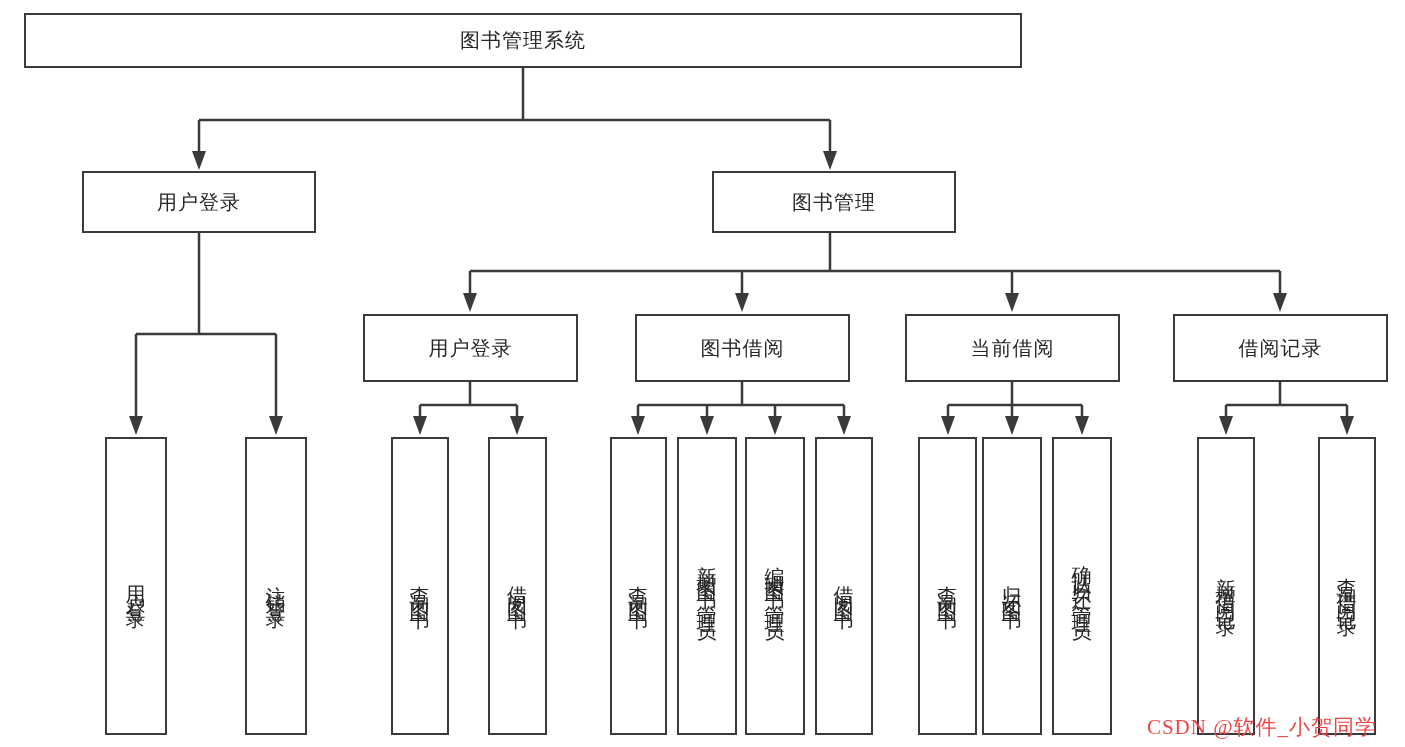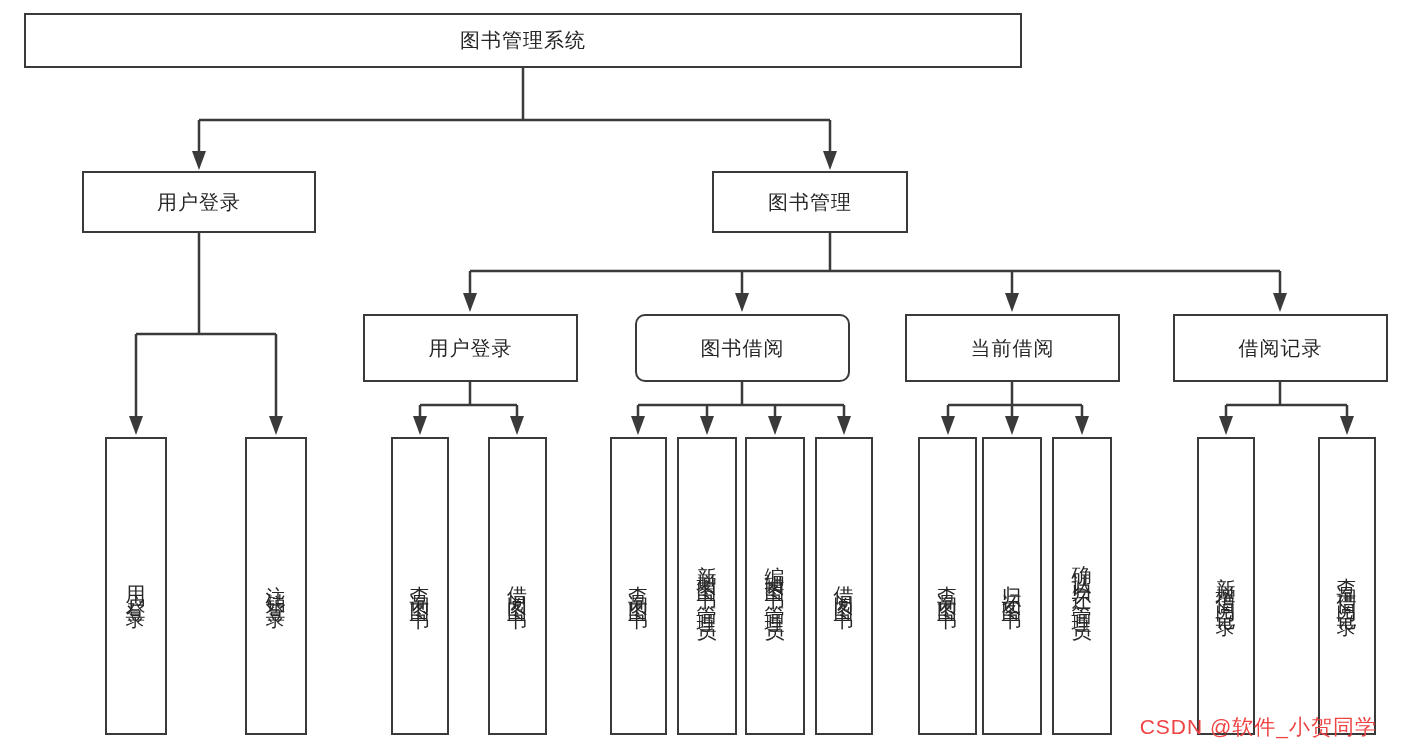--- a/index.html
+++ b/index.html
@@ -1,41 +1,41 @@
 <!DOCTYPE html>
 <html><head>
 <meta charset="utf-8">
 <style>
   html,body{margin:0;padding:0;background:#ffffff;}
   .canvas{
     position:relative;
     width:1405px;height:747px;
     background:#ffffff;
-    font-family:Liberation Sans, sans-serif;
+    font-family:Liberation Serif, serif;
     overflow:hidden;
   }
   .wires{position:absolute;left:0;top:0;width:1405px;height:747px;}
   .node{
     position:absolute;
     background:#ffffff;
     border:2.5px solid #3a3a3a;
     box-sizing:border-box;
     display:flex;align-items:center;justify-content:center;
     color:#262626;
     font-size:20px;
     letter-spacing:1px;
     z-index:1;
   }
   
   .n-root   {left:24px;  top:13px;  width:998px; height:55px;}
   .n-login  {left:82px;  top:171px; width:234px; height:62px;}
-  .n-mgmt   {left:712px; top:171px; width:196px; height:62px;}
+  .n-mgmt   {left:712px; top:171px; width:244px; height:62px;}
   .n-l3     {top:314px;  width:215px; height:68px;}
   .n-rec    {left:363px;}
-  .n-borrow {left:635px;border-radius:10px;}
+  .n-borrow {left:635px;}
   .n-cur    {left:905px;}
   .n-hist   {left:1173px;}
   
   .leaf{top:437px;height:298px;}
   .leaf .vtxt{
     writing-mode:vertical-rl;
     text-orientation:mixed;
     font-size:20px;
     line-height:1;
     letter-spacing:8px;

